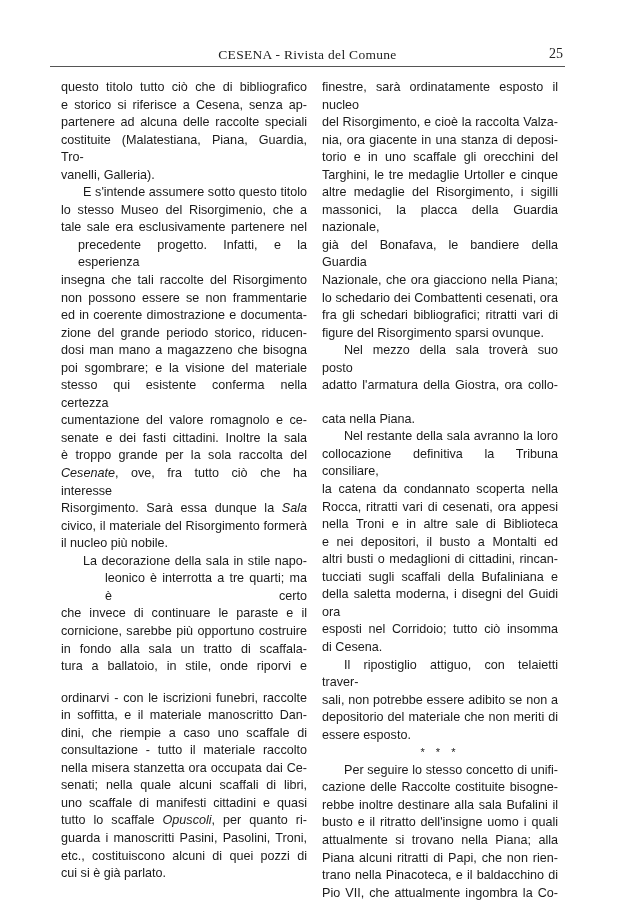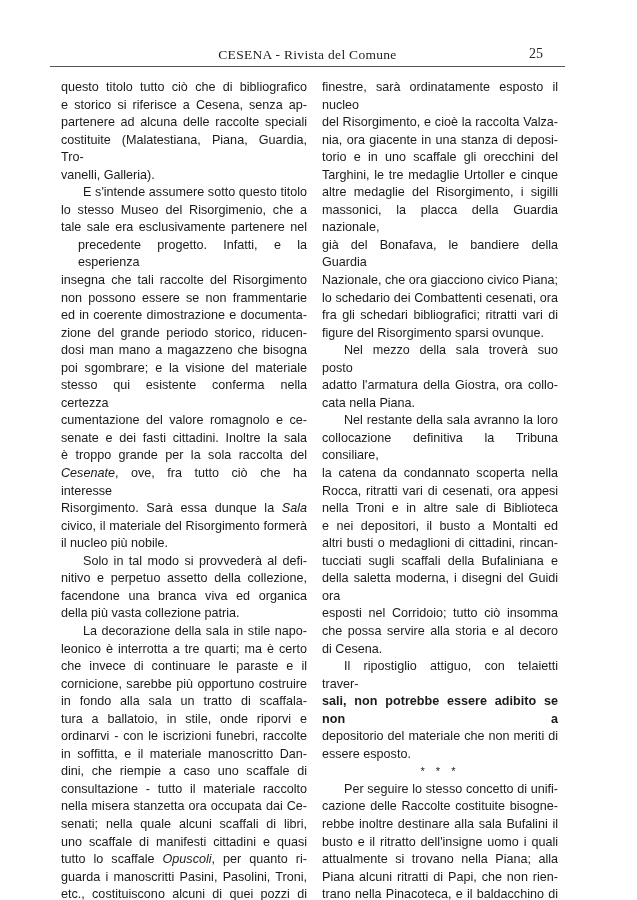--- a/index.html
+++ b/index.html
@@ -29,21 +29,21 @@
       right: 0;
       top: 3px;
       text-align: center;
       font-family: "Liberation Serif", "DejaVu Serif", serif;
       font-size: 13.5px;
       letter-spacing: 0.3px;
       color: #222;
     }
     .page-number {
       position: absolute;
-      right: 22px;
+      right: 2px;
       top: 2px;
       font-family: "Liberation Serif", "DejaVu Serif", serif;
       font-size: 14px;
       color: #222;
     }
     .column {
       position: absolute;
       top: 79px;
       font-size: 12.6px;
       line-height: 17.55px;
@@ -110,33 +110,27 @@
       <span class="line" style="text-indent: 0px;">stesso qui esistente conferma nella certezza</span>
       <span class="line" style="text-indent: 0px;">cumentazione del valore romagnolo e ce-</span>
       <span class="line" style="text-indent: 0px;">senate e dei fasti cittadini. Inoltre la sala</span>
       <span class="line" style="text-indent: 0px;">è troppo grande per la sola raccolta del</span>
       <span class="line" style="text-indent: 0px;"><em>Cesenate</em>, ove, fra tutto ciò che ha interesse</span>
       <span class="line" style="text-indent: 0px;">Risorgimento. Sarà essa dunque la <em>Sala</em></span>
       <span class="line" style="text-indent: 0px;">civico, il materiale del Risorgimento formerà</span>
       <span class="line last" style="text-indent: 0px;">il nucleo più nobile.</span>
     </p>
     <p class="indent">
-      <span class="line">Solo in tal modo si provvederà al defi-</span>
-      <span class="line" style="text-indent: 0px;">nitivo e perpetuo assetto della collezione,</span>
-      <span class="line" style="text-indent: 0px;">facendone una branca viva ed organica</span>
-      <span class="line last" style="text-indent: 0px;">della più vasta collezione patria.</span>
-    </p>
-    <p class="indent">
       <span class="line">La decorazione della sala in stile napo-</span>
-      <span class="line" style="text-indent: 0px;">leonico è interrotta a tre quarti; ma è certo</span>
+      <span class="line" style="text-indent: 0px; margin-left: 44px;">leonico è interrotta a tre quarti; ma è certo</span>
       <span class="line" style="text-indent: 0px;">che invece di continuare le paraste e il</span>
       <span class="line" style="text-indent: 0px;">cornicione, sarebbe più opportuno costruire</span>
       <span class="line" style="text-indent: 0px;">in fondo alla sala un tratto di scaffala-</span>
       <span class="line" style="text-indent: 0px;">tura a ballatoio, in stile, onde riporvi e</span>
-      <span class="line" style="text-indent: 0px;">ordinarvi - con le iscrizioni funebri, raccolte</span>
+      <span class="line" style="text-indent: 0px; margin-top: 14px;">ordinarvi - con le iscrizioni funebri, raccolte</span>
       <span class="line" style="text-indent: 0px;">in soffitta, e il materiale manoscritto Dan-</span>
       <span class="line" style="text-indent: 0px;">dini, che riempie a caso uno scaffale di</span>
       <span class="line" style="text-indent: 0px;">consultazione - tutto il materiale raccolto</span>
       <span class="line" style="text-indent: 0px;">nella misera stanzetta ora occupata dai Ce-</span>
       <span class="line" style="text-indent: 0px;">senati; nella quale alcuni scaffali di libri,</span>
       <span class="line" style="text-indent: 0px;">uno scaffale di manifesti cittadini e quasi</span>
       <span class="line" style="text-indent: 0px;">tutto lo scaffale <em>Opuscoli</em>, per quanto ri-</span>
       <span class="line" style="text-indent: 0px;">guarda i manoscritti Pasini, Pasolini, Troni,</span>
       <span class="line" style="text-indent: 0px;">etc., costituiscono alcuni di quei pozzi di</span>
       <span class="line last" style="text-indent: 0px;">cui si è già parlato.</span>
@@ -145,47 +139,46 @@
 <div class="column col-right" id="col-right">
     <p>
       <span class="line">finestre, sarà ordinatamente esposto il nucleo</span>
       <span class="line" style="text-indent: 0px;">del Risorgimento, e cioè la raccolta Valza-</span>
       <span class="line" style="text-indent: 0px;">nia, ora giacente in una stanza di deposi-</span>
       <span class="line" style="text-indent: 0px;">torio e in uno scaffale gli orecchini del</span>
       <span class="line" style="text-indent: 0px;">Targhini, le tre medaglie Urtoller e cinque</span>
       <span class="line" style="text-indent: 0px;">altre medaglie del Risorgimento, i sigilli</span>
       <span class="line" style="text-indent: 0px;">massonici, la placca della Guardia nazionale,</span>
       <span class="line" style="text-indent: 0px;">già del Bonafava, le bandiere della Guardia</span>
-      <span class="line" style="text-indent: 0px;">Nazionale, che ora giacciono civico Piana;</span>
+      <span class="line" style="text-indent: 0px;">Nazionale, che ora giacciono nella Piana;</span>
       <span class="line" style="text-indent: 0px;">lo schedario dei Combattenti cesenati, ora</span>
       <span class="line" style="text-indent: 0px;">fra gli schedari bibliografici; ritratti vari di</span>
       <span class="line last" style="text-indent: 0px;">figure del Risorgimento sparsi ovunque.</span>
     </p>
     <p class="indent">
       <span class="line">Nel mezzo della sala troverà suo posto</span>
       <span class="line" style="text-indent: 0px;">adatto l'armatura della Giostra, ora collo-</span>
-      <span class="line last" style="text-indent: 0px;">cata nella Piana.</span>
+      <span class="line last" style="text-indent: 0px; margin-top: 16px;">cata nella Piana.</span>
     </p>
     <p class="indent">
       <span class="line">Nel restante della sala avranno la loro</span>
       <span class="line" style="text-indent: 0px;">collocazione definitiva la Tribuna consiliare,</span>
       <span class="line" style="text-indent: 0px;">la catena da condannato scoperta nella</span>
       <span class="line" style="text-indent: 0px;">Rocca, ritratti vari di cesenati, ora appesi</span>
       <span class="line" style="text-indent: 0px;">nella Troni e in altre sale di Biblioteca</span>
       <span class="line" style="text-indent: 0px;">e nei depositori, il busto a Montalti ed</span>
       <span class="line" style="text-indent: 0px;">altri busti o medaglioni di cittadini, rincan-</span>
       <span class="line" style="text-indent: 0px;">tucciati sugli scaffali della Bufaliniana e</span>
       <span class="line" style="text-indent: 0px;">della saletta moderna, i disegni del Guidi ora</span>
       <span class="line" style="text-indent: 0px;">esposti nel Corridoio; tutto ciò insomma</span>
-      <span class="line" style="text-indent: 0px;">che possa servire alla storia e al decoro</span>
       <span class="line last" style="text-indent: 0px;">di Cesena.</span>
     </p>
     <p class="indent">
       <span class="line">Il ripostiglio attiguo, con telaietti traver-</span>
-      <span class="line" style="text-indent: 0px; font-weight: bold;">sali, non potrebbe essere adibito se non a</span>
+      <span class="line" style="text-indent: 0px;">sali, non potrebbe essere adibito se non a</span>
       <span class="line" style="text-indent: 0px;">depositorio del materiale che non meriti di</span>
       <span class="line last" style="text-indent: 0px;">essere esposto.</span>
     </p>
     <div class="separator">* * *</div>
     <p class="indent">
       <span class="line">Per seguire lo stesso concetto di unifi-</span>
       <span class="line" style="text-indent: 0px;">cazione delle Raccolte costituite bisogne-</span>
       <span class="line" style="text-indent: 0px;">rebbe inoltre destinare alla sala Bufalini il</span>
       <span class="line" style="text-indent: 0px;">busto e il ritratto dell'insigne uomo i quali</span>
       <span class="line" style="text-indent: 0px;">attualmente si trovano nella Piana; alla</span>

